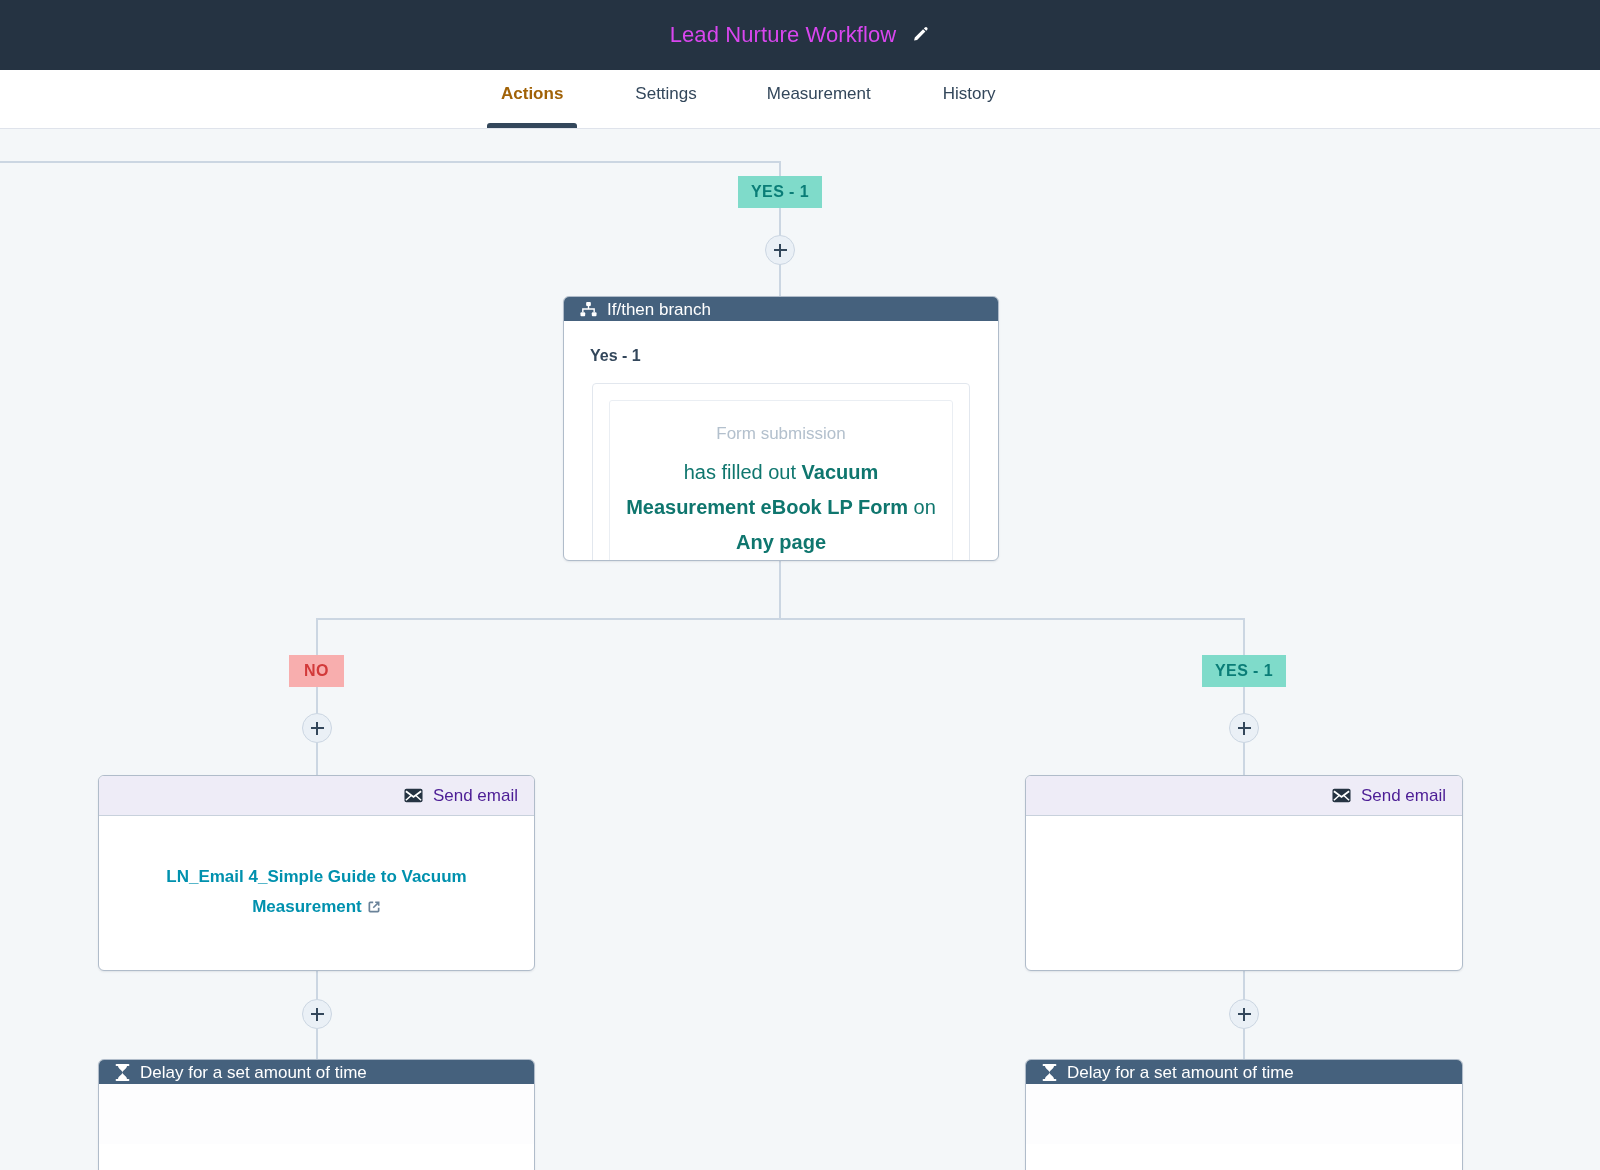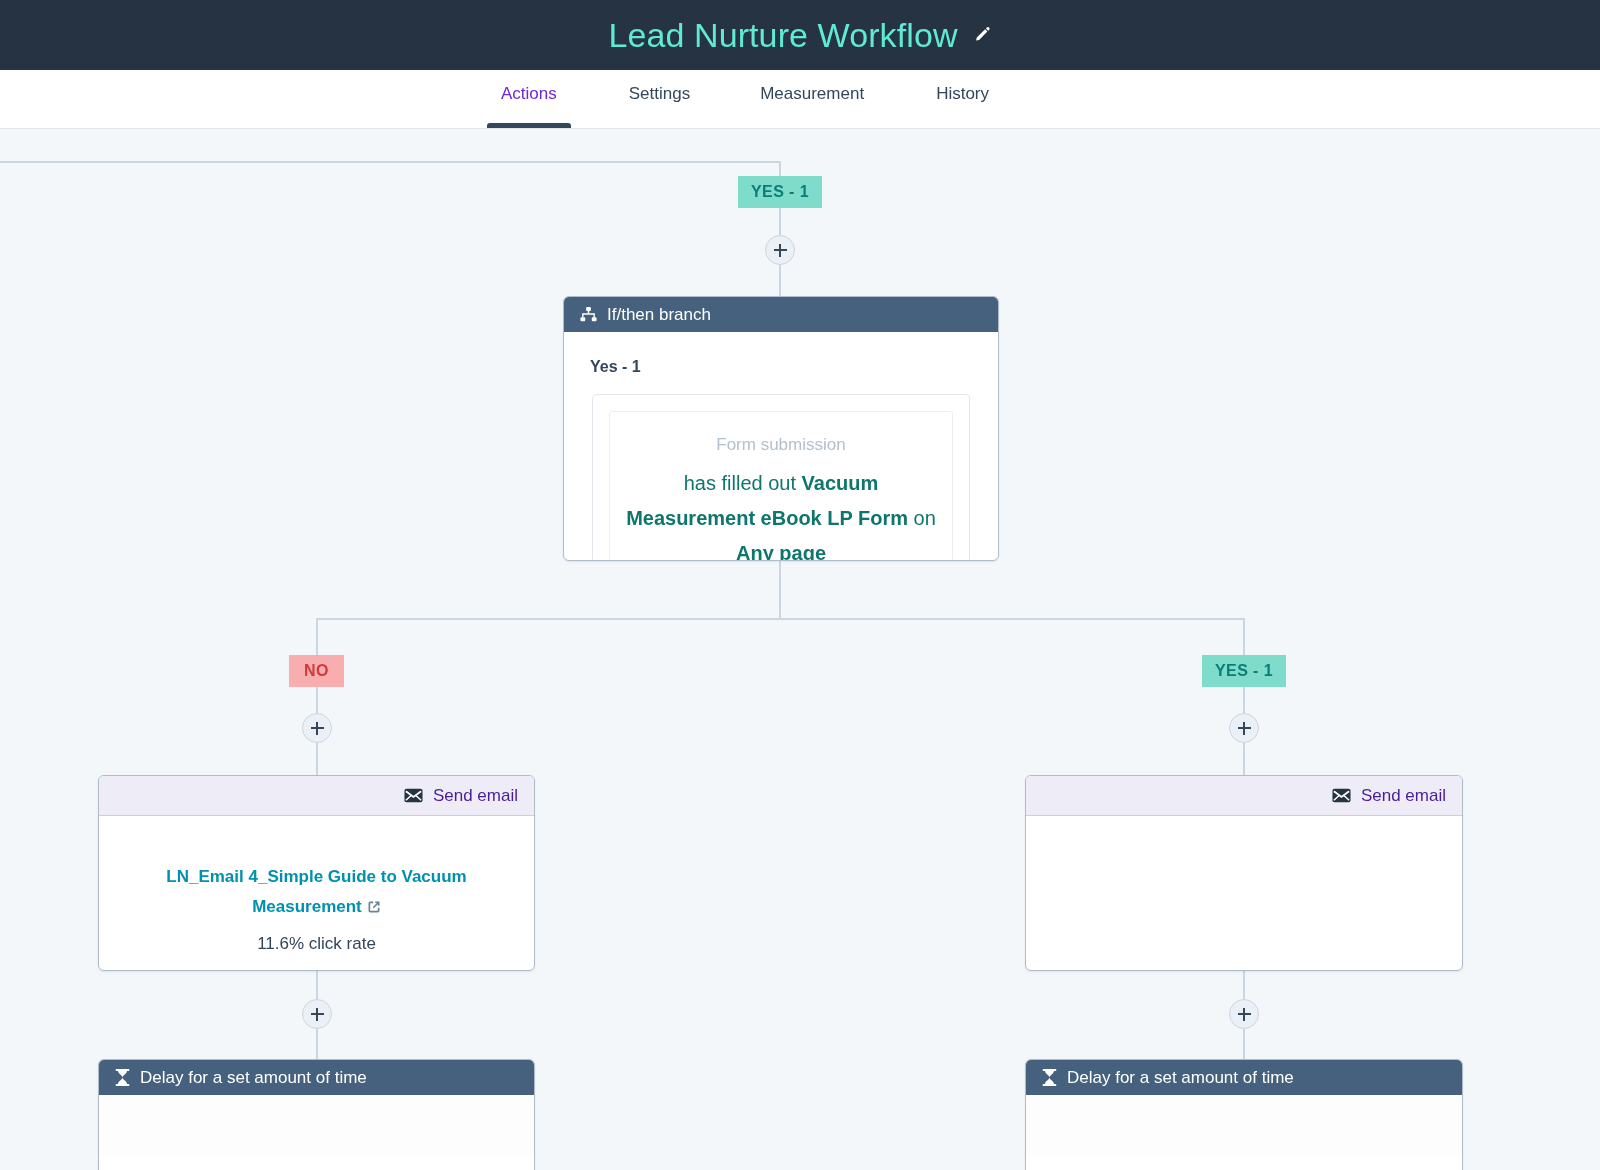--- a/index.html
+++ b/index.html
@@ -17,22 +17,22 @@
     height: 70px;
     background: #253342;
     display: flex;
     align-items: center;
     justify-content: center;
     gap: 14px;
     position: relative;
     z-index: 5;
   }
   .app-title {
-    color: #5eead4;
-    font-size: 34px;
+    color: #d946ef;
+    font-size: 22px;
     font-weight: 400;
     letter-spacing: .1px;
   }
   .edit-pencil {
     width: 20px; height: 20px;
     display: inline-flex;
     align-items: center;
     justify-content: center;
     cursor: pointer;
   }
@@ -55,21 +55,21 @@
     display: flex;
     align-items: center;
     padding: 0 0 10px 0;
     margin-right: 0;
     font-size: 17px;
     color: #33475b;
     cursor: pointer;
     width: auto;
   }
   .tab-inner { padding: 0 14px; }
-  .tab.active .tab-inner { font-weight: 400; color: #6d28d9; }
+  .tab.active .tab-inner { font-weight: 700; color: #a16207; }
   .tab.active::after {
     content: "";
     position: absolute;
     left: 0; right: 0; bottom: 0;
     height: 5px;
     background: #33475b;
     border-radius: 3px 3px 0 0;
   }
   .tab-gap-1 { margin-right: 44px; }
   .tab-gap-2 { margin-right: 42px; justify-content: flex-end; }
@@ -139,21 +139,21 @@
     display: flex;
     align-items: center;
     gap: 10px;
     padding: 0 16px;
     font-size: 17px;
     line-height: 1;
   }
   .card-head.dark {
     background: #45617d;
     color: #ffffff;
-    height: 35px;
+    height: 24px;
   }
   .card-head.light {
     background: #eeecf7;
     color: #4c1d95;
     height: 40px;
     border-bottom: 1px solid #c8d1dc;
     justify-content: flex-end;
   }
   .card-body {
     padding: 18px 20px 22px;
@@ -309,21 +309,20 @@
           <path d="M2 12.5l5.5-5M18 12.5l-5.5-5" stroke="#ffffff" stroke-width="1.6" fill="none"></path>
         </svg>
       </span>
       <span>Send email</span>
     </div>
     <div class="email-body">
       <a class="email-link"><span>LN_Email 4_Simple Guide to Vacuum Measurement</span><span class="ext-icon"><svg width="14" height="14" viewBox="0 0 14 14" aria-hidden="true">
               <path d="M1.5 3.2A1.7 1.7 0 0 1 3.2 1.5h3v1.7H3.2v7.6h7.6V7.8h1.7v3.0a1.7 1.7 0 0 1-1.7 1.7H3.2a1.7 1.7 0 0 1-1.7-1.7V3.2z" fill="#6a8299"></path>
               <path d="M8.2 1.5h4.3v4.3h-1.6V4.2L6.8 8.3 5.7 7.2l4.1-4.1H8.2V1.5z" fill="#6a8299"></path>
             </svg></span></a>
-      <div class="click-rate">11.6% click rate</div>
     </div>
   </div>
 
   <div class="line-v" style="left:316px; top:842px; height:89px;"></div>
   <div class="plus-btn" style="left:302px; top:870px;"></div>
 
   <div class="card" style="left:98px; top:930px; width:437px; height:120px;">
     <div class="card-head dark">
       <span class="icon">
         <svg width="15" height="17" viewBox="0 0 15 17" aria-hidden="true">

